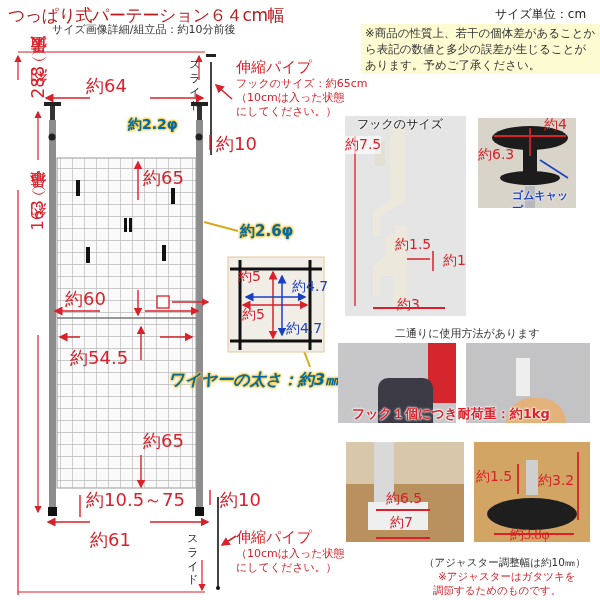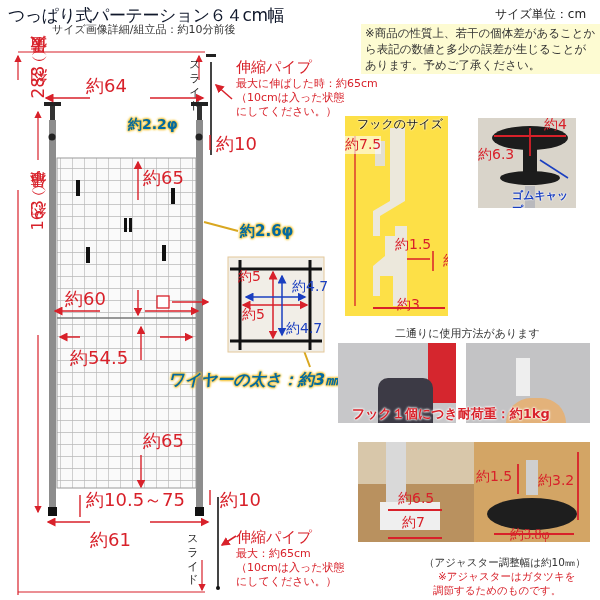--- a/index.html
+++ b/index.html
@@ -1,20 +1,20 @@
 <!DOCTYPE html>
 <html><head>
 <meta charset="utf-8">
 <style>
   html, body { margin:0; padding:0; }
   body { width:600px; height:600px; background:#ffffff; position:relative; overflow:hidden;
          font-family:"DejaVu Sans","Liberation Sans",sans-serif; }
   .abs { position:absolute; }
   .blue { color:#1a3fc0; }
-  .title { left:8px; top:4px; font-size:17px; color:#0f172a; white-space:nowrap; letter-spacing:-0.5px; }
+  .title { left:8px; top:4px; font-size:17px; color:#b91c1c; white-space:nowrap; letter-spacing:-0.5px; }
   .subtitle { left:52px; top:22px; font-size:11px; color:#333; white-space:nowrap; }
   .unit { left:495px; top:6px; font-size:12px; color:#222; white-space:nowrap; }
   .note { left:361px; top:24px; width:232px; background:#fdfbd2; font-size:11.5px; line-height:16px; color:#333; padding:1px 4px; }
   .dim { font-size:18px; color:#d8212a; white-space:nowrap; }
   .dimsm { font-size:14px; color:#d8212a; white-space:nowrap; }
   .gold { font-size:14px; font-weight:bold; color:#0369a1; background:none;
           text-shadow:0 0 2px #f2c12e,0 0 2px #f2c12e,0 0 3px #f2c12e,0 0 3px #f2c12e; white-space:nowrap; }
   .vt { writing-mode:vertical-rl; white-space:nowrap; }
   .photo { overflow:hidden; }
   .tiny { font-size:11px; color:#d8212a; line-height:14px; white-space:nowrap; }
@@ -130,38 +130,37 @@
 <div class="abs dim" style="left:70px;top:346px;">約54.5</div>
 <div class="abs dim" style="left:143px;top:429px;">約65</div>
 <div class="abs dim" style="left:86px;top:488px;">約10.5～75</div>
 <div class="abs dim" style="left:220px;top:488px;">約10</div>
 <div class="abs dim" style="left:90px;top:528px;">約61</div>
 <div class="abs vt" style="left:186px;top:54px;font-size:11px;color:#222;">スライド</div>
 <div class="abs vt" style="left:184px;top:528px;font-size:11px;color:#222;">スライド</div>
 
 <div class="abs" style="left:236px;top:58px;">
   <div class="pipe-title">伸縮パイプ</div>
-  <div class="tiny">最大に伸ばした時：約65cm</div>
+  <div class="tiny">フックのサイズ：約65cm</div>
   <div class="tiny">（10cmは入った状態</div>
   <div class="tiny">にしてください。）</div>
 </div>
 <div class="abs" style="left:236px;top:528px;">
   <div class="pipe-title">伸縮パイプ</div>
-  <div class="tiny">最大：約65cm</div>
   <div class="tiny">（10cmは入った状態</div>
   <div class="tiny">にしてください。）</div>
 </div>
 
 <div class="abs dimsm" style="left:238px;top:268px;">約5</div>
 <div class="abs dimsm blue" style="left:292px;top:278px;color:#1a3fc0;">約4.7</div>
 <div class="abs dimsm" style="left:242px;top:306px;">約5</div>
 <div class="abs dimsm" style="left:286px;top:320px;color:#1a3fc0;">約4.7</div>
 <div class="abs gold" style="left:168px;top:370px;font-size:16px;font-style:italic;">ワイヤーの太さ：約3㎜</div>
 
-<div class="abs photo" style="left:345px;top:116px;width:103px;height:200px;background:#fde047;">
+<div class="abs photo" style="left:345px;top:116px;width:121px;height:200px;background:#e5e5e5;">
   <svg width="115" height="200">
     <path d="M45,12 L60,12 L60,85 L35,100 L35,120 L50,120 L50,110 L62,110 L62,190 L48,190 L48,160 L35,160 L35,180 L28,180 L28,150 L40,140 L40,120 L28,120 L28,95 L45,85 Z" fill="#ece8dc"></path>
     <rect x="30" y="25" width="10" height="25" fill="#e3dfd2"></rect>
     <line x1="10" y1="20" x2="10" y2="190" stroke="#d8212a" stroke-width="1.3"></line>
     <line x1="62" y1="143" x2="85" y2="143" stroke="#d8212a" stroke-width="1.5"></line>
     <line x1="88" y1="135" x2="88" y2="155" stroke="#d8212a" stroke-width="1.5"></line>
     <line x1="28" y1="192" x2="100" y2="192" stroke="#d8212a" stroke-width="1.8"></line>
   </svg>
   <div class="abs" style="left:12px;top:0px;font-size:12px;color:#111;text-shadow:0 0 2px #fff,0 0 2px #fff;">フックのサイズ</div>
   <div class="abs dimsm" style="left:0px;top:20px;background:rgba(255,255,255,0.6);">約7.5</div>
@@ -189,21 +188,21 @@
 <div class="abs photo" style="left:338px;top:343px;width:118px;height:80px;background:#c7c7c9;">
   <div class="abs" style="left:90px;top:0;width:30px;height:60px;background:#d5262e;"></div>
   <div class="abs" style="left:40px;top:35px;width:55px;height:45px;background:#3c3a45;border-radius:10px 10px 0 0;"></div>
 </div>
 <div class="abs photo" style="left:466px;top:343px;width:124px;height:80px;background:#c3c3c5;">
   <div class="abs" style="left:50px;top:15px;width:14px;height:38px;background:#eeeeee;"></div>
   <div class="abs" style="left:40px;top:55px;width:60px;height:25px;background:#e3b27a;border-radius:30px 30px 0 0;"></div>
 </div>
 <div class="abs" style="left:352px;top:405px;font-size:13px;color:#d8212a;font-weight:bold;white-space:nowrap;text-shadow:0 0 2px #fff,0 0 2px #fff,0 0 3px #fff;">フック１個につき耐荷重：約1kg</div>
 
-<div class="abs photo" style="left:346px;top:442px;width:118px;height:100px;background:#d8c7aa;margin-left:12px;">
+<div class="abs photo" style="left:346px;top:442px;width:118px;height:100px;background:#d8c7aa;">
   <div class="abs" style="left:0;top:42px;width:118px;height:58px;background:#b9915f;"></div>
   <div class="abs" style="left:28px;top:0;width:20px;height:70px;background:#d9d9d9;"></div>
   <div class="abs" style="left:22px;top:60px;width:60px;height:28px;background:#efefef;"></div>
   <svg width="118" height="100">
     <line x1="30" y1="68" x2="84" y2="68" stroke="#d8212a" stroke-width="1.8"></line>
     <line x1="30" y1="96" x2="84" y2="96" stroke="#d8212a" stroke-width="1.8"></line>
   </svg>
   <div class="abs dimsm" style="left:40px;top:48px;">約6.5</div>
   <div class="abs dimsm" style="left:44px;top:72px;">約7</div>
 </div>

